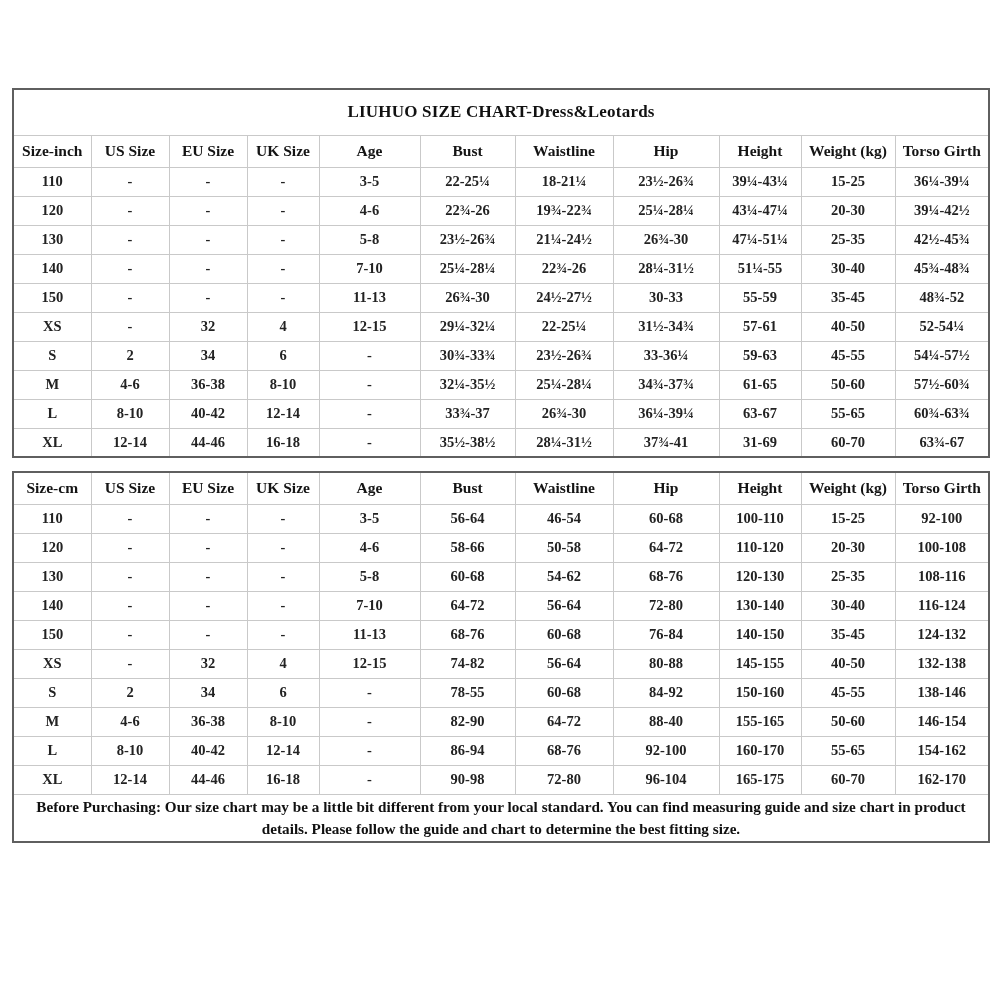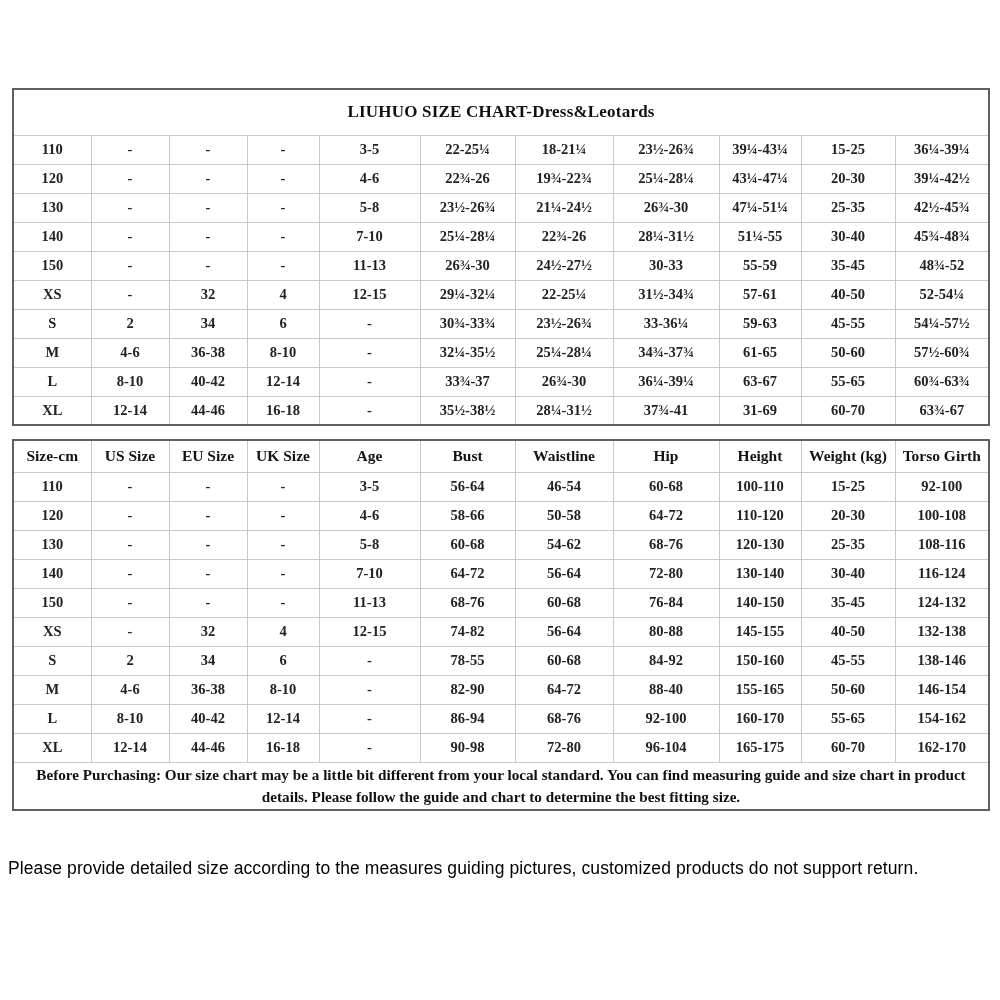--- a/index.html
+++ b/index.html
@@ -97,20 +97,33 @@
       <col class="c7">
         <col class="c8">
         <col class="c9">
         <col class="c10">
         <col class="c11">
     </colgroup>
     <thead>
       <tr>
         <td class="title-cell" colspan="11">LIUHUO SIZE CHART-Dress&amp;Leotards</td>
       </tr>
+      <tr class="header-row">
+          <th>Size-inch</th>
+          <th>US Size</th>
+          <th>EU Size</th>
+          <th>UK Size</th>
+          <th>Age</th>
+          <th>Bust</th>
+          <th>Waistline</th>
+          <th>Hip</th>
+          <th>Height</th>
+          <th>Weight (kg)</th>
+          <th>Torso Girth</th>
+        </tr>
     </thead>
     <tbody>
         <tr>
           <td>110</td>
           <td>-</td>
           <td>-</td>
           <td>-</td>
           <td>3-5</td>
           <td>22-25¼</td>
           <td>18-21¼</td>
@@ -403,14 +416,13 @@
     <tfoot>
       <tr>
         <td class="note-cell" colspan="11">Before Purchasing: Our size chart may be a little bit different from your local standard. You can find measuring guide and size chart in product details. Please follow the guide and chart to determine the best fitting size.</td>
       </tr>
     </tfoot>
   </table>
 
 </div>
 
 <div class="footer-notes">
-  <p>Please provide detailed size according to the measures guiding pictures, customized products do not support return.</p>
 </div>
 
 </body></html>

